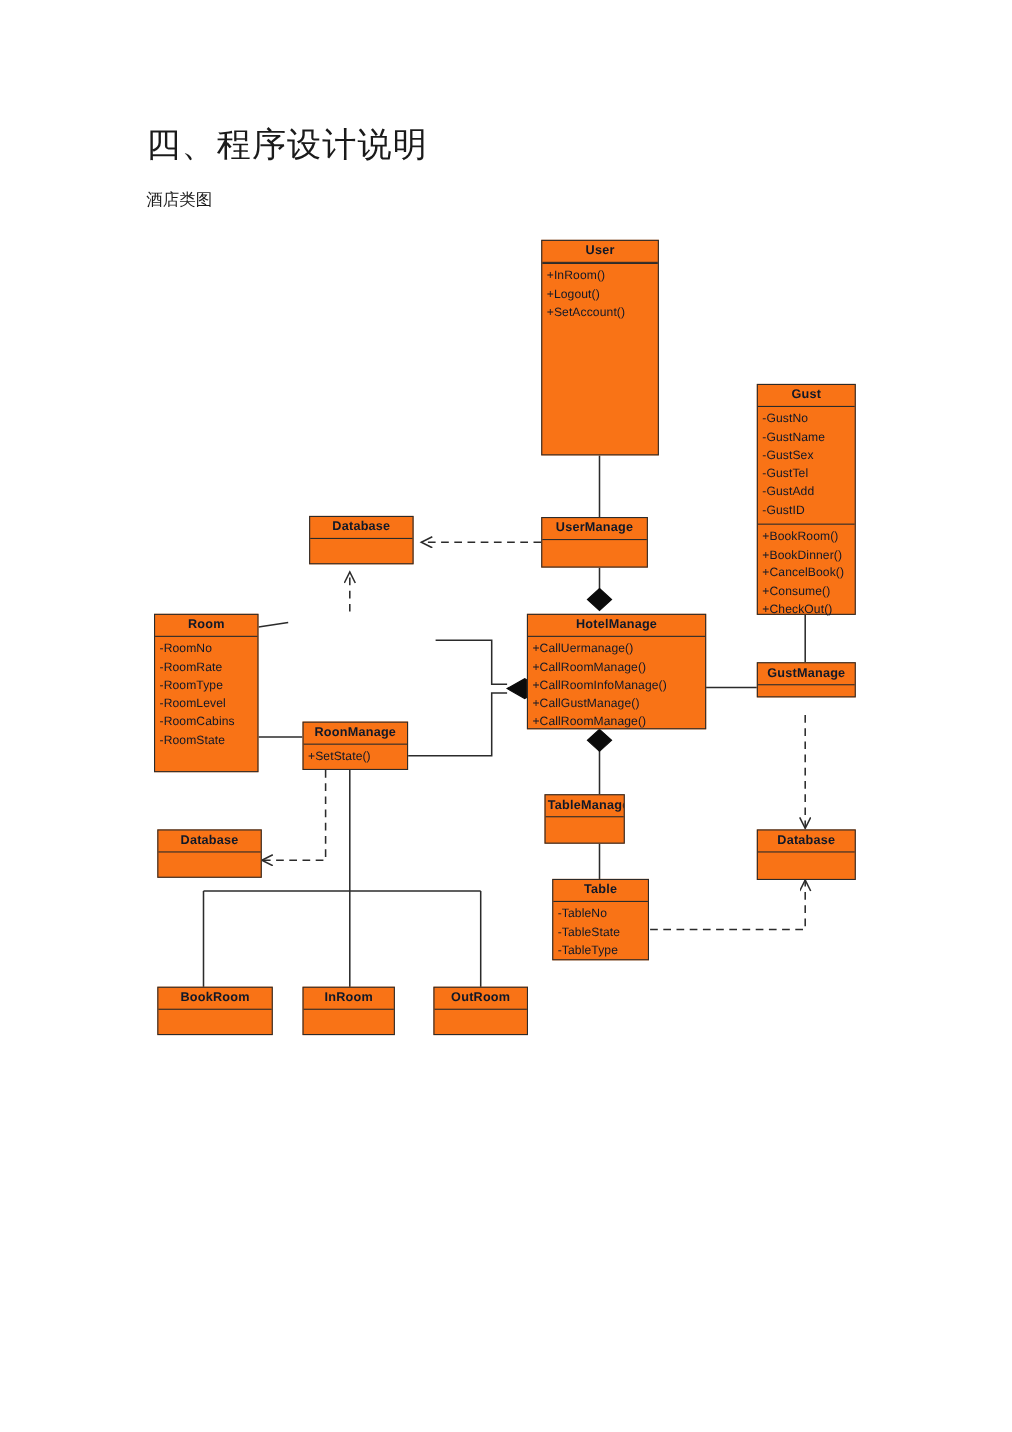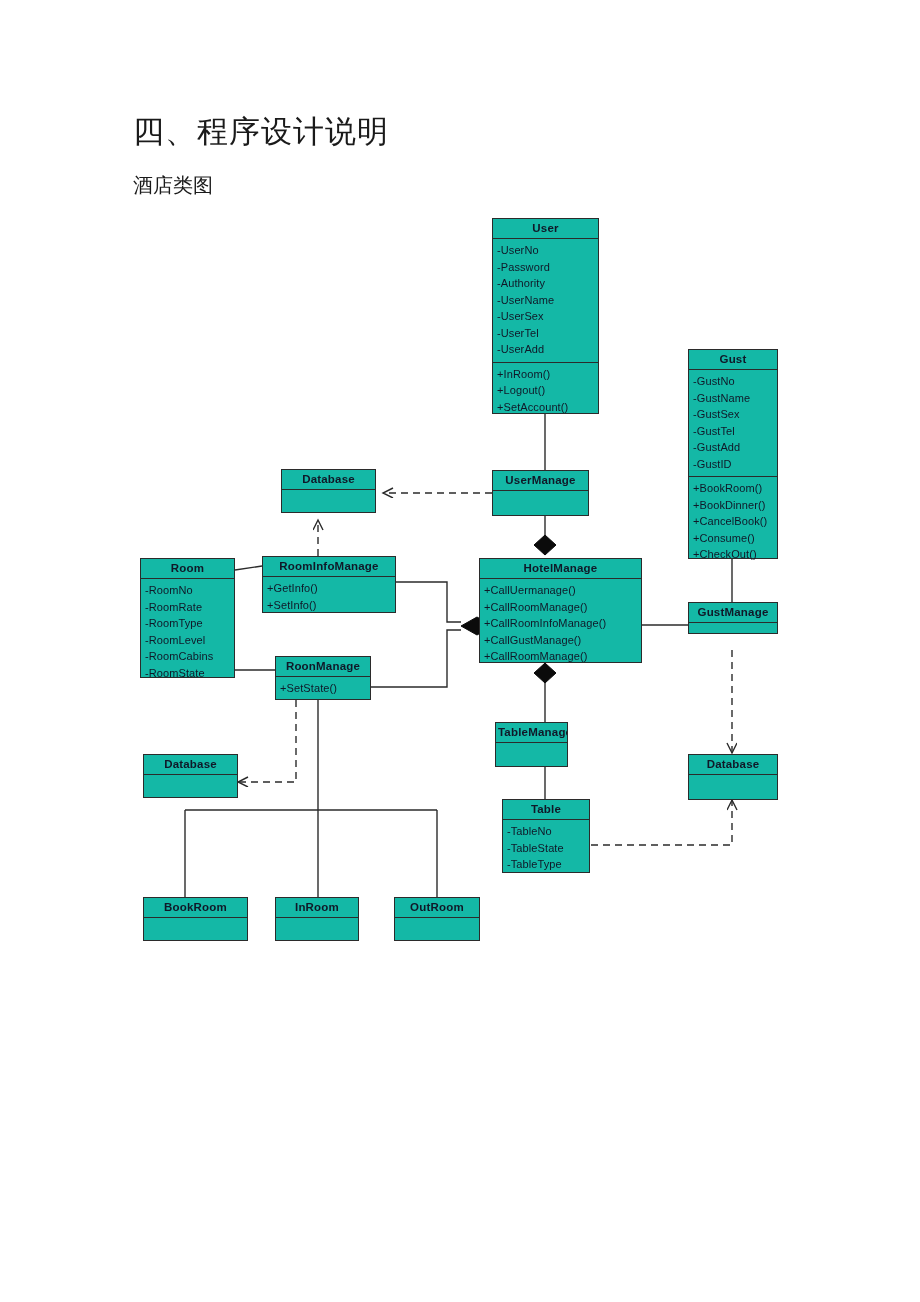--- a/index.html
+++ b/index.html
@@ -15,31 +15,31 @@
   
   .doc-title{
     position:absolute;left:133px;top:111px;
     font-family:"Liberation Serif", serif;
     font-size:31px;color:#1a1a1a;letter-spacing:1px;
     white-space:nowrap;
   }
   .doc-subtitle{
     position:absolute;left:133px;top:172px;
     font-family:"Liberation Serif", serif;
-    font-size:20px;color:#1a1a1a;
+    font-size:15px;color:#1a1a1a;
     white-space:nowrap;
   }
 
   
   #wires{position:absolute;left:0;top:0;width:920px;height:1302px;}
 
   
   .uml{
     position:absolute;
-    background:#14b8a6;
+    background:#f97316;
     border:1.5px solid #2b2b2b;
     box-sizing:border-box;
     z-index:5;
   }
   .uml .name{
     text-align:center;
     font-size:11.5px;
     font-weight:bold;
     color:#101828;
     padding:3px 2px 3px 2px;
@@ -122,29 +122,20 @@
     <g fill="#0b0b0b" stroke="#0b0b0b" stroke-width="1">
       <polygon points="461,626 477,617 493,626 477,635"></polygon>
       <polygon points="639,626 623,617 607,626 623,635"></polygon>
       <polygon points="545,535 556,545 545,555 534,545"></polygon>
       <polygon points="545,663 556,673 545,683 534,673"></polygon>
     </g>
   </svg>
 
   <div class="uml" style="left:492px;top:218px;width:107px;height:196px;">
     <div class="name">User</div>
-    <div class="compartment">
-      <div class="row">-UserNo</div>
-      <div class="row">-Password</div>
-      <div class="row">-Authority</div>
-      <div class="row">-UserName</div>
-      <div class="row">-UserSex</div>
-      <div class="row">-UserTel</div>
-      <div class="row">-UserAdd</div>
-    </div>
     <div class="compartment divide">
       <div class="row">+InRoom()</div>
       <div class="row">+Logout()</div>
       <div class="row">+SetAccount()</div>
     </div>
   </div>
 
   <div class="uml" style="left:688px;top:349px;width:90px;height:210px;">
     <div class="name">Gust</div>
     <div class="compartment">
@@ -167,39 +158,32 @@
   <div class="uml" style="left:281px;top:469px;width:95px;height:44px;">
     <div class="name">Database</div>
     <div class="compartment empty"></div>
   </div>
 
   <div class="uml" style="left:492px;top:470px;width:97px;height:46px;">
     <div class="name">UserManage</div>
     <div class="compartment empty"></div>
   </div>
 
-  <div class="uml" style="left:140px;top:558px;width:95px;height:120px;">
+  <div class="uml" style="left:140px;top:558px;width:95px;height:144px;">
     <div class="name">Room</div>
     <div class="compartment">
       <div class="row">-RoomNo</div>
       <div class="row">-RoomRate</div>
       <div class="row">-RoomType</div>
       <div class="row">-RoomLevel</div>
       <div class="row">-RoomCabins</div>
       <div class="row">-RoomState</div>
     </div>
   </div>
 
-  <div class="uml" style="left:262px;top:556px;width:134px;height:57px;">
-    <div class="name">RoomInfoManage</div>
-    <div class="compartment">
-      <div class="row">+GetInfo()</div>
-      <div class="row">+SetInfo()</div>
-    </div>
-  </div>
 
   <div class="uml" style="left:479px;top:558px;width:163px;height:105px;">
     <div class="name">HotelManage</div>
     <div class="compartment">
       <div class="row">+CallUermanage()</div>
       <div class="row">+CallRoomManage()</div>
       <div class="row">+CallRoomInfoManage()</div>
       <div class="row">+CallGustManage()</div>
       <div class="row">+CallRoomManage()</div>
     </div>

